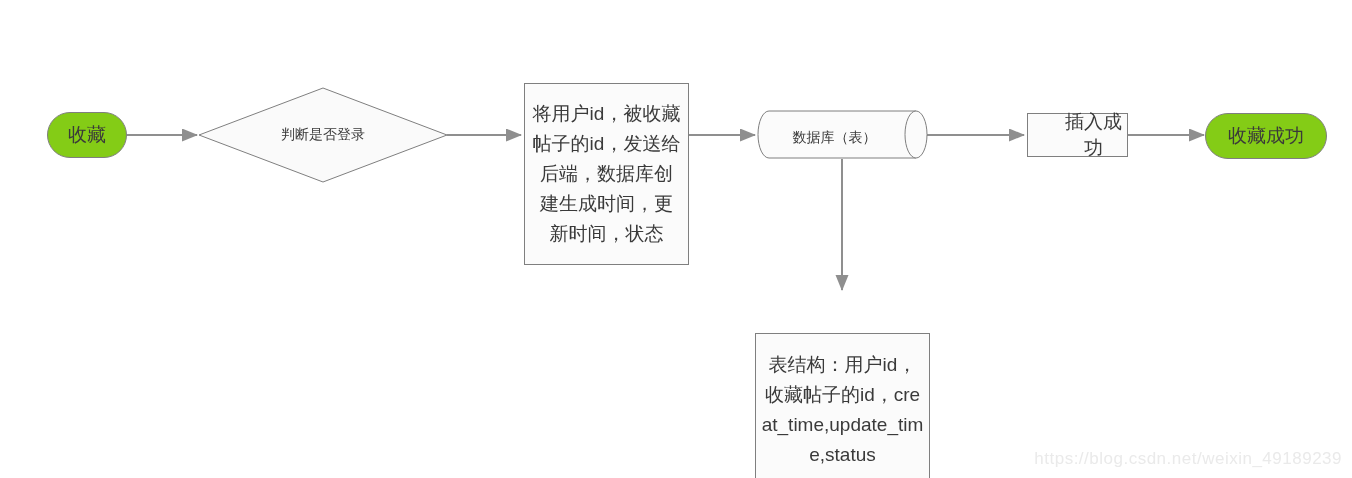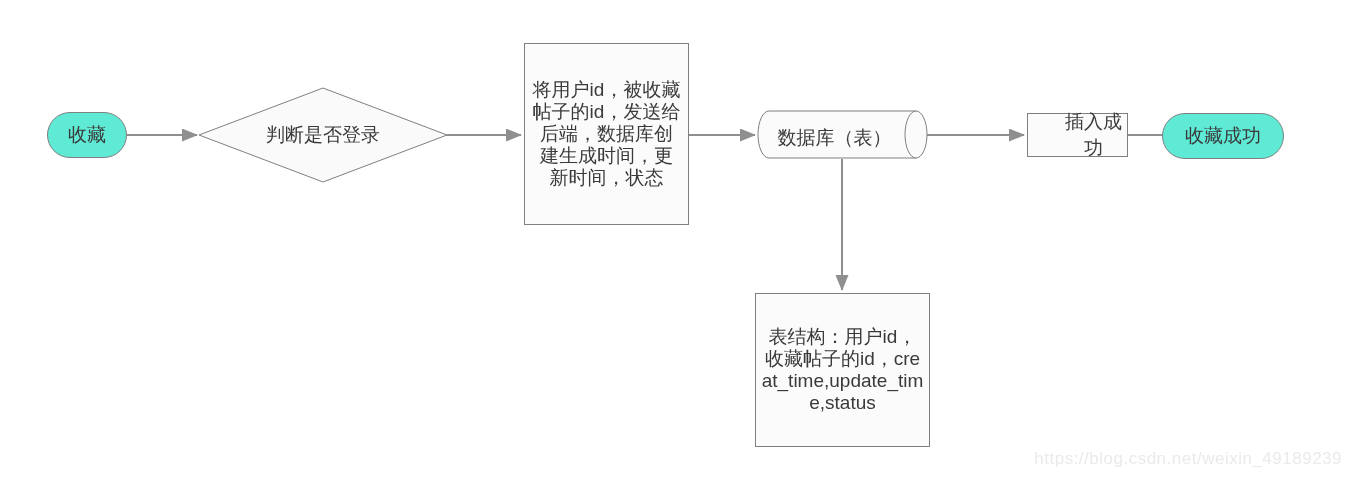--- a/index.html
+++ b/index.html
@@ -23,42 +23,43 @@
     z-index: 2;
     display: flex;
     align-items: center;
     justify-content: center;
     box-sizing: border-box;
     color: #3a3a3a;
     font-size: 19px;
     text-align: center;
   }
   .terminator {
-    background: #5eead4;
+    background: #84cc16;
     border: 1px solid #7f7f7f;
     border-radius: 23px;
   }
   .rect {
     background: #fbfbfb;
     border: 1px solid #7f7f7f;
   }
   .multiline {
-    line-height: 22px;
+    line-height: 30px;
     word-break: break-all;
     line-break: anywhere;
     padding: 0 6px;
+    margin-top: 40px;
   }
   .shape-label {
     position: absolute;
     z-index: 2;
     display: flex;
     align-items: center;
     justify-content: center;
     color: #3a3a3a;
-    font-size: 19px;
+    font-size: 14px;
     text-align: center;
     pointer-events: none;
   }
   .watermark {
     position: absolute;
     z-index: 3;
     right: 10px;
     top: 449px;
     font-size: 17px;
     color: #eaeaea;
@@ -108,21 +109,21 @@
   </div>
 
   <div class="shape-label" style="left:763px; top:110px; width:143px; height:56px;">
     <span>数据库（表）</span>
   </div>
 
   <div class="node rect" style="left:1027px; top:113px; width:101px; height:44px;padding-left:32px;">
     <span>插入成功</span>
   </div>
 
-  <div class="node terminator" style="left:1162px; top:113px; width:122px; height:46px;align-items:center;">
+  <div class="node terminator" style="left:1205px; top:113px; width:122px; height:46px;align-items:center;">
     <span>收藏成功</span>
   </div>
 
   <div class="node rect multiline" style="left:755px; top:293px; width:175px; height:154px; padding:0 4px;">
     <span>表结构：用户id，收藏帖子的id，creat_time,update_time,status</span>
   </div>
 
   <div class="watermark">https://blog.csdn.net/weixin_49189239</div>
 
 </div>

